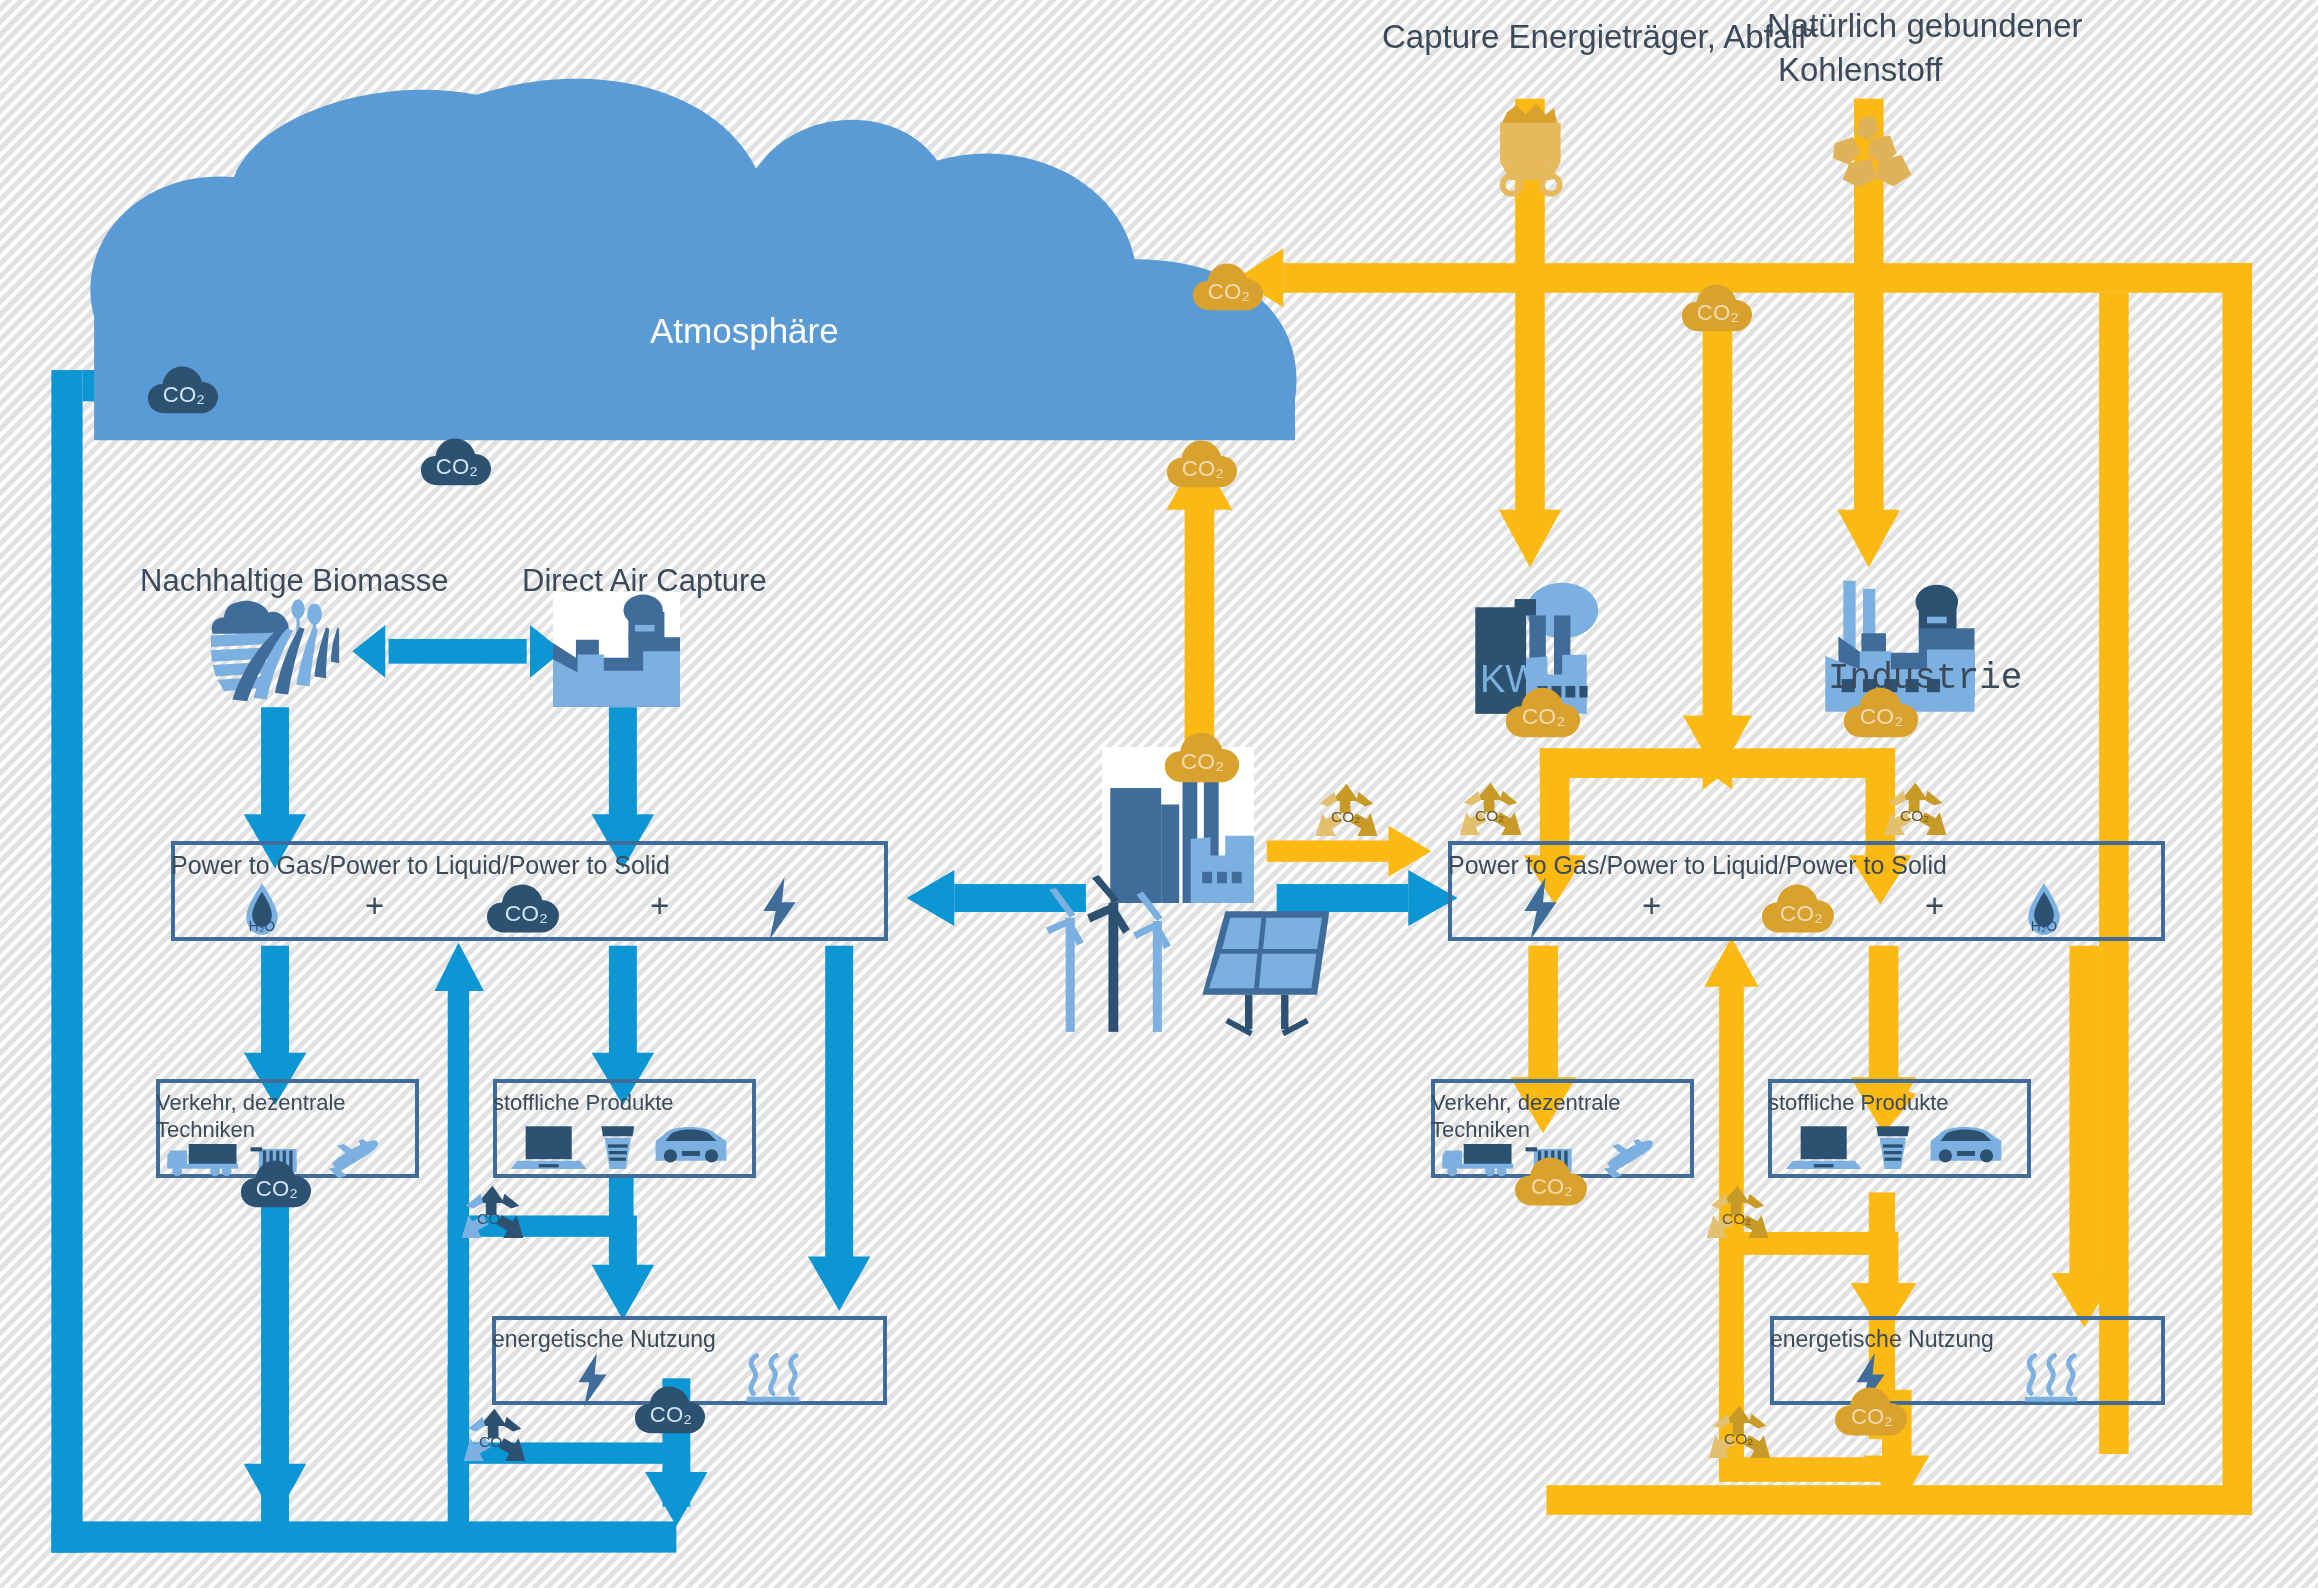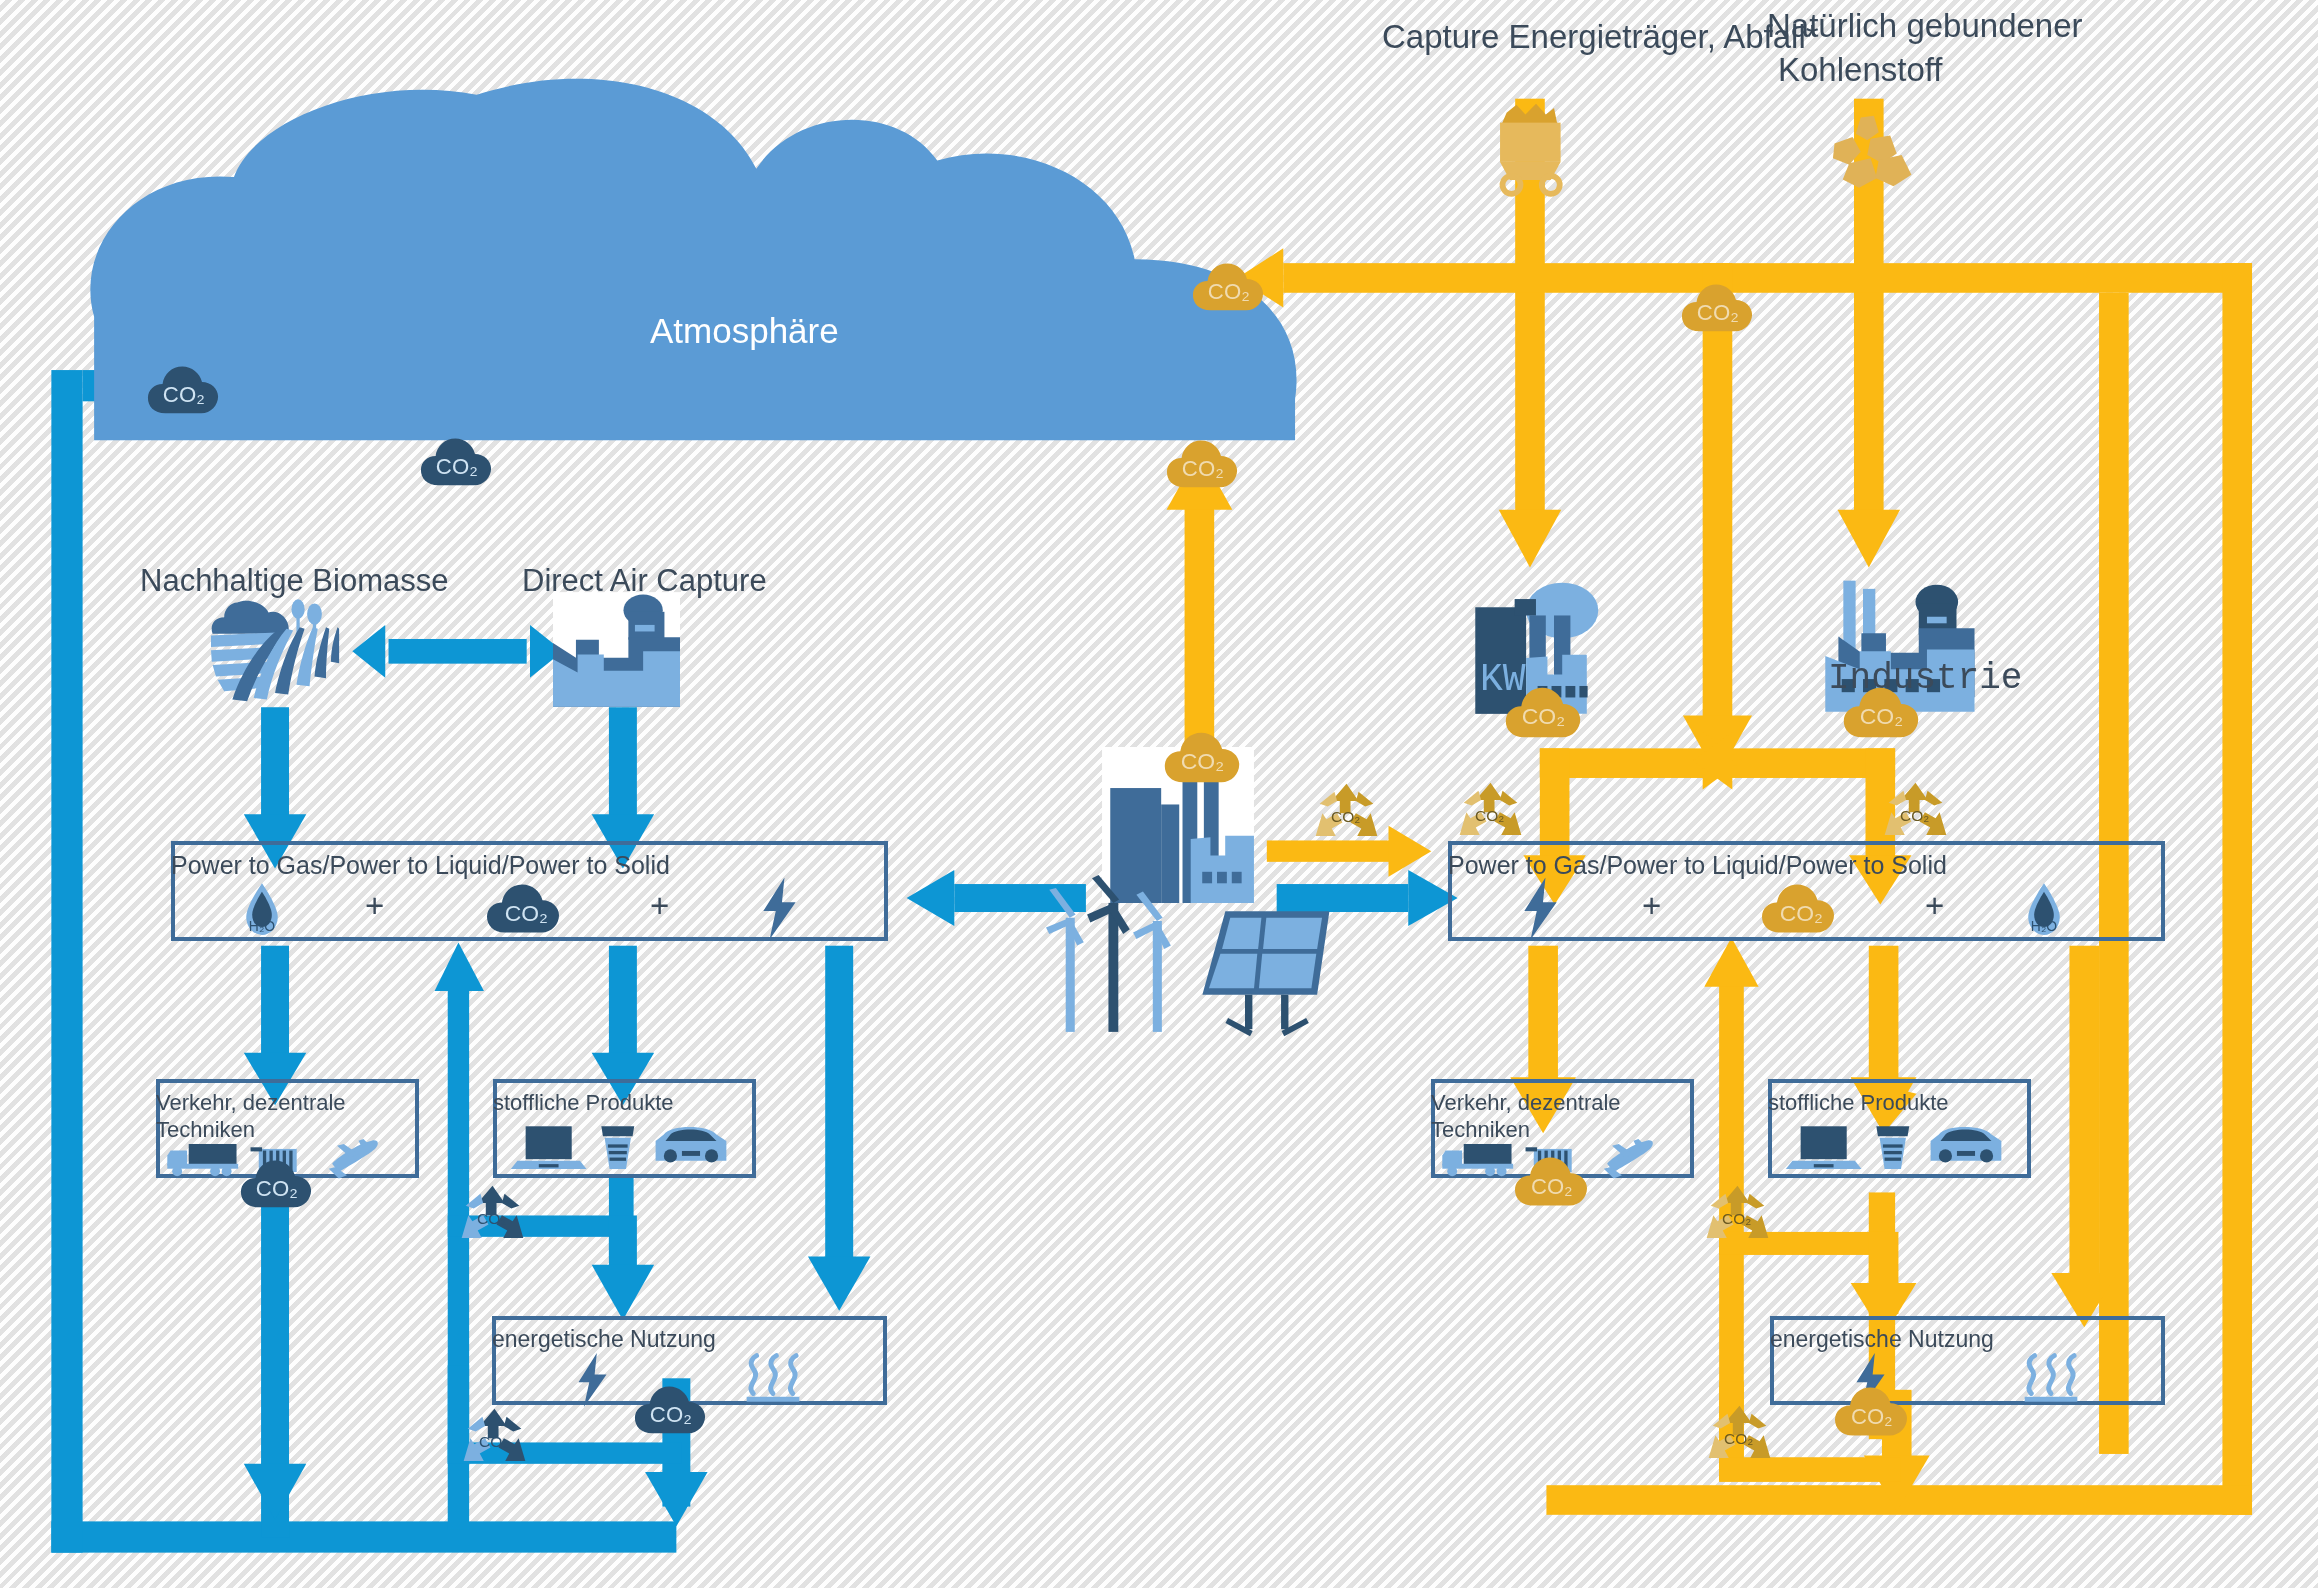--- a/index.html
+++ b/index.html
@@ -317,21 +317,21 @@
     <rect x="4" y="38" width="62" height="130" fill="#2d5170"></rect>
     <rect x="52" y="28" width="26" height="20" fill="#2d5170"></rect>
     <path d="M66 100 L66 168 L140 168 L140 96 L110 96 L110 120 L92 120 L92 98 Z" fill="#7cb0e0"></path>
     <g fill="#2d5170">
       <rect x="80" y="134" width="12" height="14"></rect>
       <rect x="97" y="134" width="12" height="14"></rect>
       <rect x="114" y="134" width="12" height="14"></rect>
       <rect x="131" y="134" width="10" height="14"></rect>
     </g>
   </svg>
-  <div class="lbl" style="left:1480px;top:658px;font-size:38px;color:#7cb0e0;font-family:Liberation Mono, monospace;">KW</div>
+  <div class="lbl" style="left:1480px;top:658px;font-size:38px;color:#7cb0e0;">KW</div>
 
   <svg class="abs" style="left:1822px;top:574px" width="164" height="156" viewBox="0 0 200 190">
     <rect x="26" y="8" width="15" height="106" fill="#7cb0e0"></rect>
     <rect x="50" y="18" width="15" height="96" fill="#7cb0e0"></rect>
     <ellipse cx="140" cy="34" rx="26" ry="21" fill="#2d5170"></ellipse>
     <rect x="118" y="36" width="46" height="38" fill="#2d5170"></rect>
     <rect x="128" y="52" width="24" height="8" fill="#7cb0e0"></rect>
     <path d="M20 76 L20 150 L186 150 L186 66 L118 66 L118 96 L78 96 L78 72 L48 72 L48 96 Z" fill="#3f6c99"></path>
     <path d="M4 100 L4 168 L186 168 L186 92 L128 92 L128 116 L84 116 L84 94 L46 94 L46 116 Z" fill="#7cb0e0"></path>
     <g fill="#2d5170">

